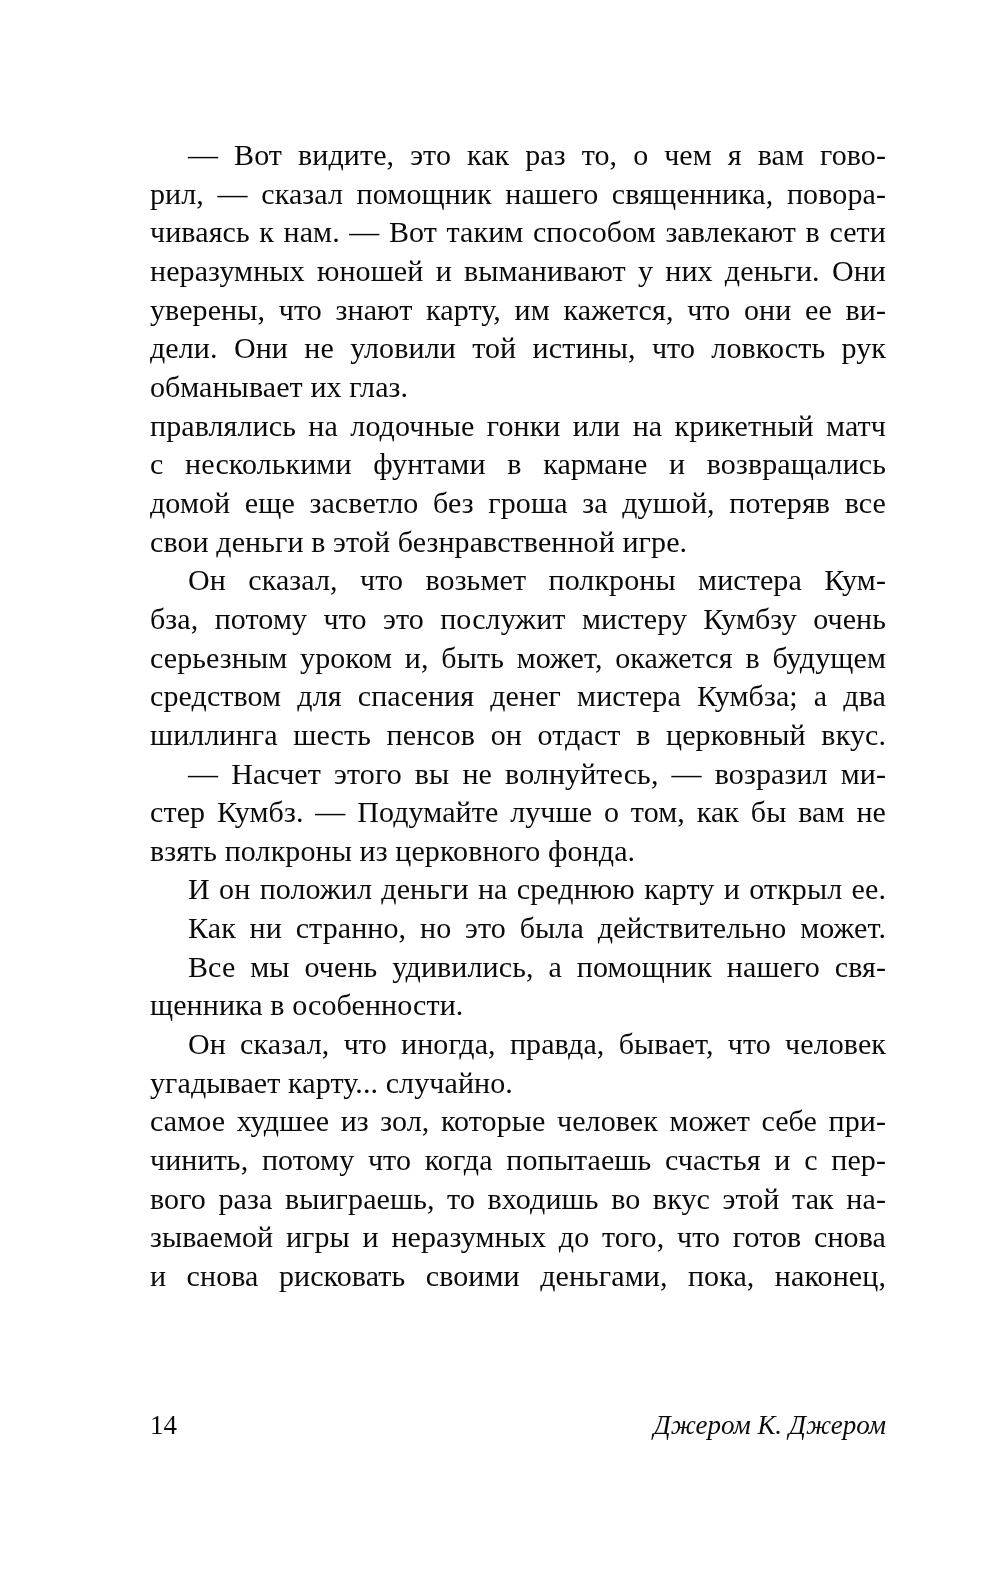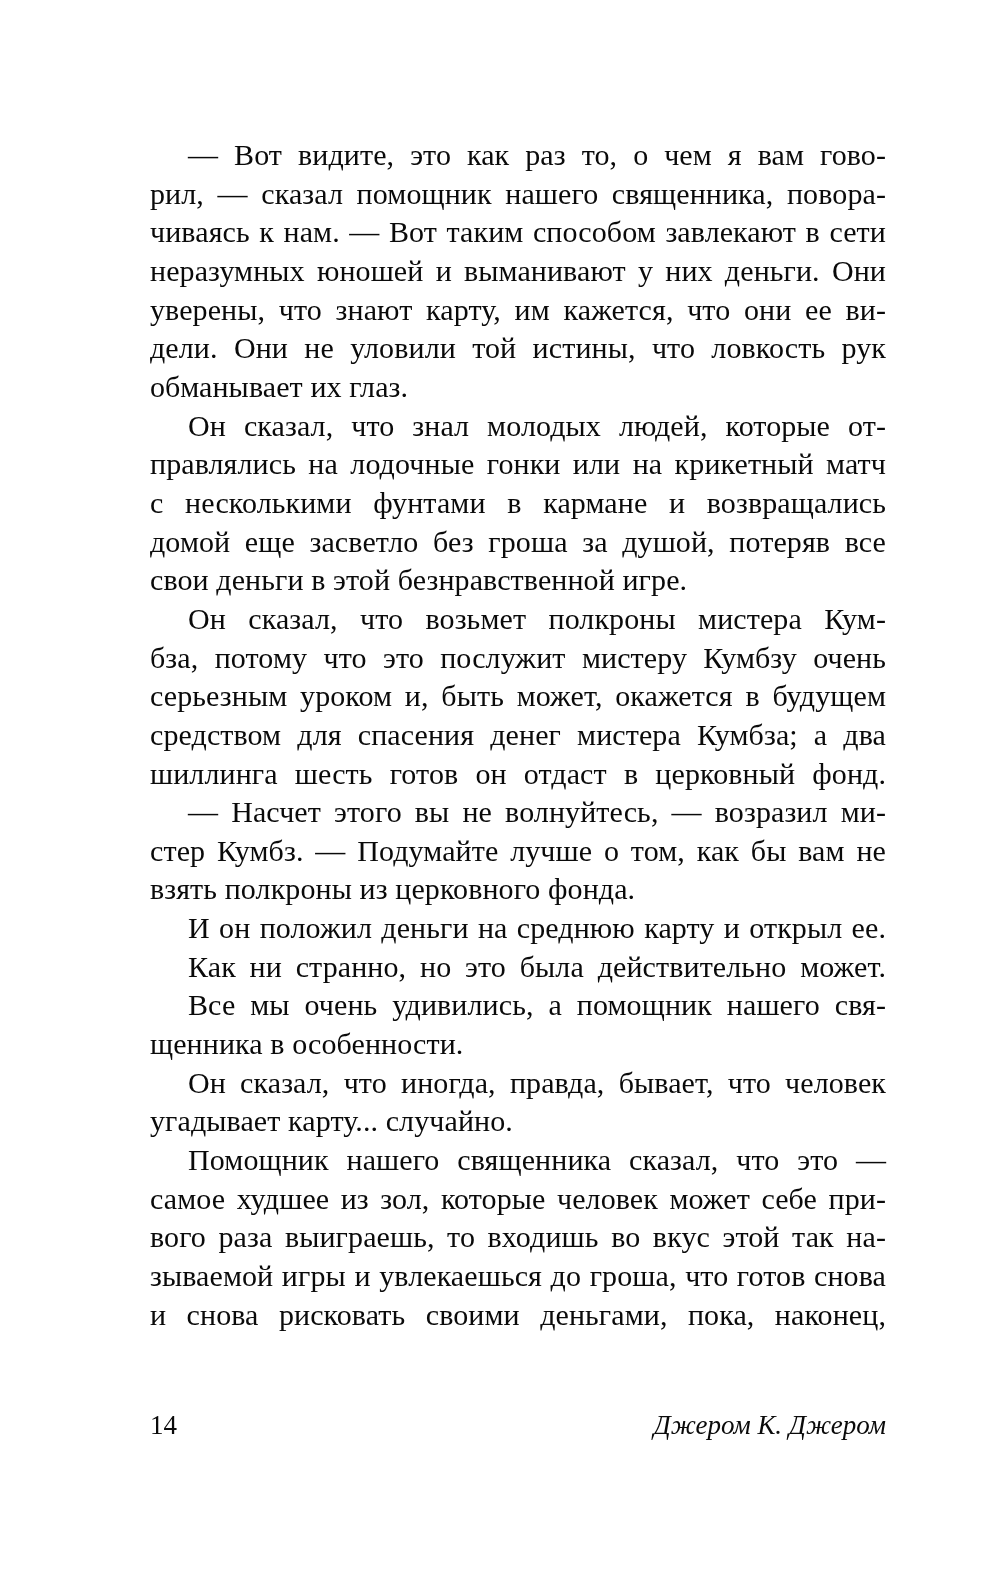--- a/index.html
+++ b/index.html
@@ -63,32 +63,31 @@
       <div class="para">
         <div class="line first">— Вот видите, это как раз то, о чем я вам гово-</div>
         <div class="line">рил, — сказал помощник нашего священника, повора-</div>
         <div class="line">чиваясь к нам. — Вот таким способом завлекают в сети</div>
         <div class="line">неразумных юношей и выманивают у них деньги. Они</div>
         <div class="line">уверены, что знают карту, им кажется, что они ее ви-</div>
         <div class="line">дели. Они не уловили той истины, что ловкость рук</div>
         <div class="line loose">обманывает их глаз.</div>
       </div>
       <div class="para">
-        <div class="line first">Он сказал, что знал молодых людей, которые от-</div>
         <div class="line">правлялись на лодочные гонки или на крикетный матч</div>
         <div class="line">с несколькими фунтами в кармане и возвращались</div>
         <div class="line">домой еще засветло без гроша за душой, потеряв все</div>
         <div class="line loose">свои деньги в этой безнравственной игре.</div>
       </div>
       <div class="para">
         <div class="line first">Он сказал, что возьмет полкроны мистера Кум-</div>
         <div class="line">бза, потому что это послужит мистеру Кумбзу очень</div>
         <div class="line">серьезным уроком и, быть может, окажется в будущем</div>
         <div class="line">средством для спасения денег мистера Кумбза; а два</div>
-        <div class="line">шиллинга шесть готов он отдаст в церковный фонд.</div>
+        <div class="line">шиллинга шесть пенсов он отдаст в церковный вкус.</div>
       </div>
       <div class="para">
         <div class="line first">— Насчет этого вы не волнуйтесь, — возразил ми-</div>
         <div class="line">стер Кумбз. — Подумайте лучше о том, как бы вам не</div>
         <div class="line loose">взять полкроны из церковного фонда.</div>
       </div>
       <div class="para">
         <div class="line first">И он положил деньги на среднюю карту и открыл ее.</div>
       </div>
       <div class="para">
@@ -96,24 +95,24 @@
       </div>
       <div class="para">
         <div class="line first">Все мы очень удивились, а помощник нашего свя-</div>
         <div class="line loose">щенника в особенности.</div>
       </div>
       <div class="para">
         <div class="line first">Он сказал, что иногда, правда, бывает, что человек</div>
         <div class="line loose">угадывает карту... случайно.</div>
       </div>
       <div class="para">
-        <div class="line first">Помощник нашего священника сказал, что это —</div>
         <div class="line">самое худшее из зол, которые человек может себе при-</div>
+        <div class="line">чинить, потому что когда попытаешь счастья и с пер-</div>
         <div class="line">вого раза выиграешь, то входишь во вкус этой так на-</div>
-        <div class="line">зываемой игры и увлекаешься до гроша, что готов снова</div>
+        <div class="line">зываемой игры и неразумных до того, что готов снова</div>
         <div class="line">и снова рисковать своими деньгами, пока, наконец,</div>
       </div>
     </div>
   <div class="page-footer">
     <span class="page-number">14</span>
     <span class="running-author">Джером К. Джером</span>
   </div>
 </div>
 
 </body></html>

